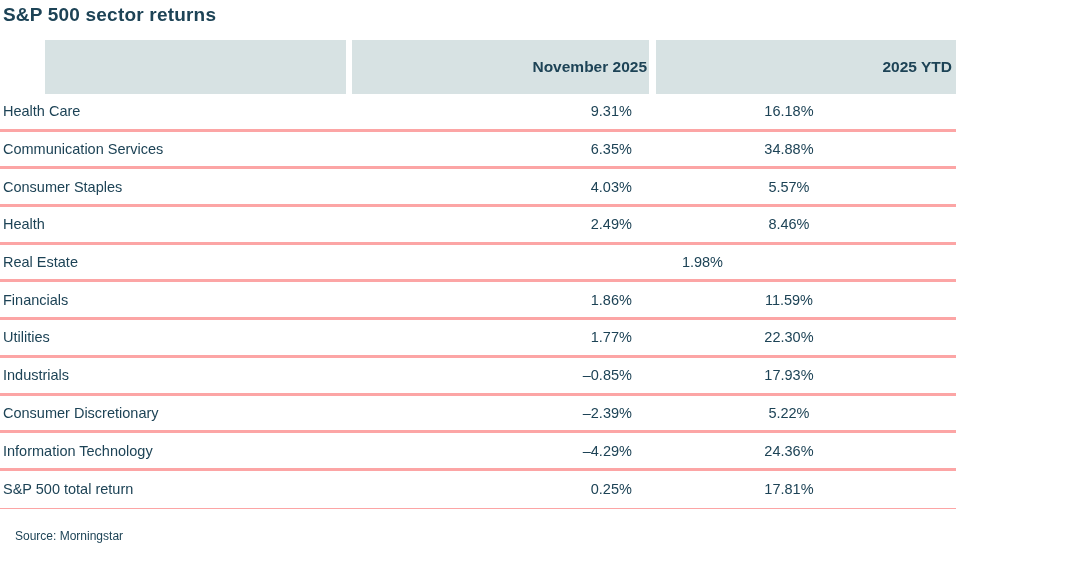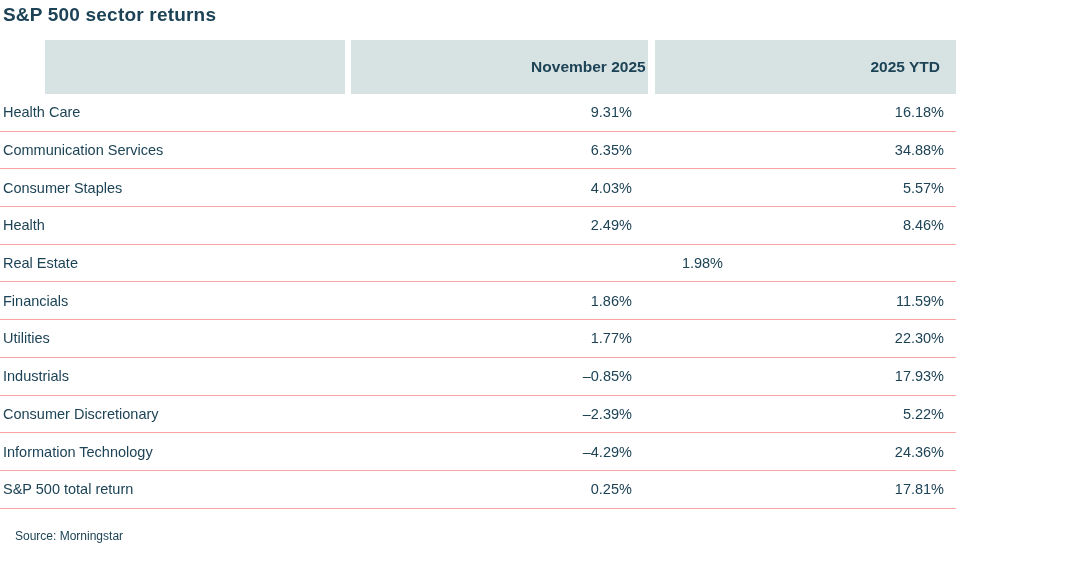--- a/index.html
+++ b/index.html
@@ -29,32 +29,32 @@
   .hc {
     background: #d7e2e3;
     display: flex;
     align-items: center;
     font-weight: bold;
     font-size: 15.5px;
     color: #1d4356;
   }
   .hc1 { width: 362px; margin-right: 6px; }
   .hc2 { width: 357px; justify-content: flex-end; padding-right: 2px; margin-right: 7px; }
-  .hc3 { width: 360px; justify-content: flex-end; padding-right: 16px; }
+  .hc3 { width: 360px; justify-content: flex-end; padding-right: 4px; }
 
   .row {
     display: flex;
     align-items: center;
     height: 37.7px;
-    border-bottom: 1px solid #fca5a5;
+    border-bottom: 3px solid #fca5a5;
     font-size: 14.5px;
   }
   .c1 { width: 362px; padding-left: 3px; }
   .c2 { width: 363px; text-align: right; padding-right: 2px; }
-  .c3 { width: 367px; text-align: right; padding-right: 12px; }
+  .c3 { width: 367px; text-align: center; padding-right: 12px; }
   .row.total { font-weight: normal; border-bottom-width: 1.5px; }
 
   .source {
     margin-top: 20px;
     padding-left: 15px;
     font-size: 12px;
     color: #1d4356;
   }
 </style>
 </head>

